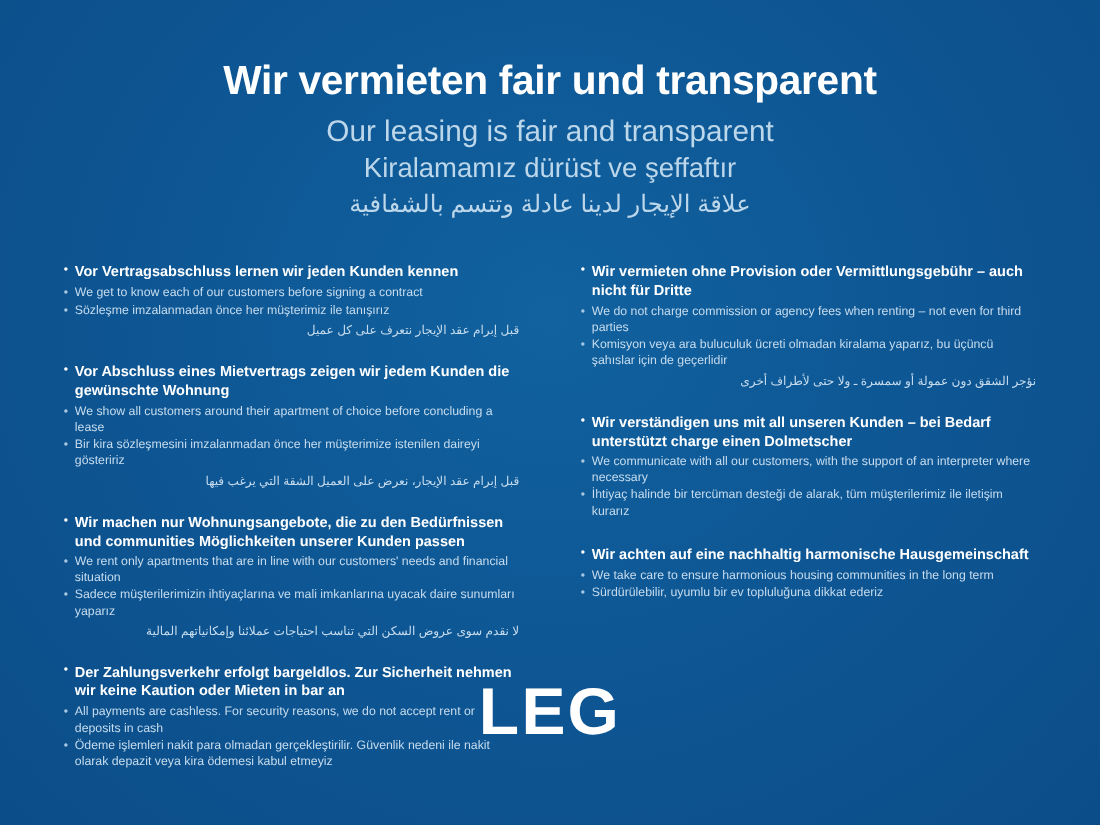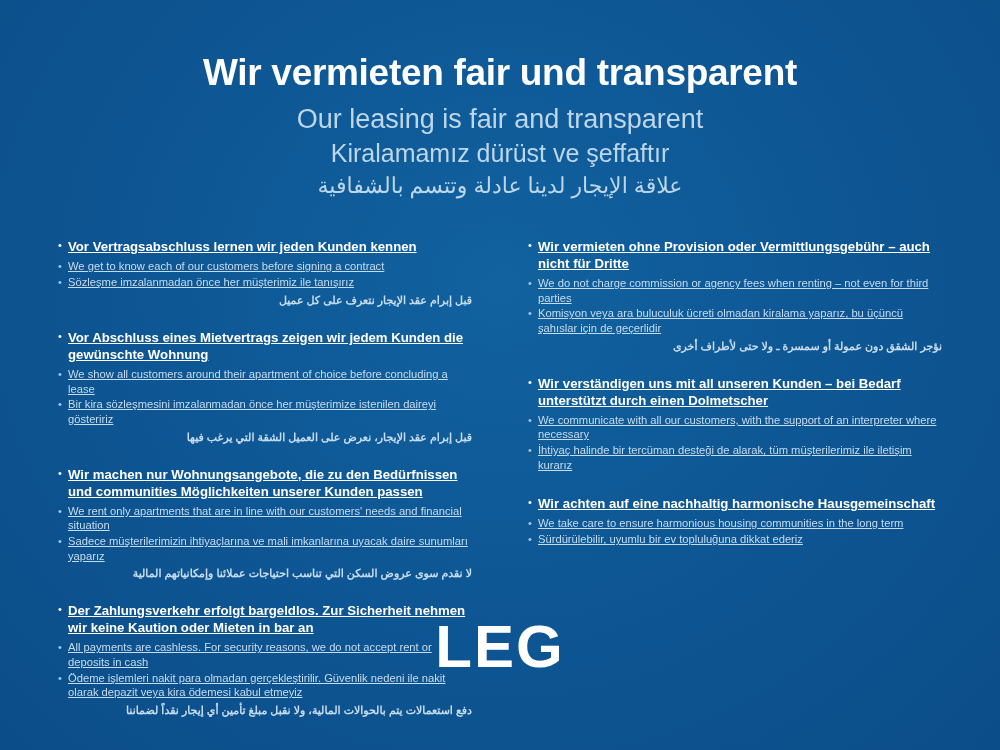--- a/index.html
+++ b/index.html
@@ -78,21 +78,21 @@
     line-height: 1.3;
   }
   .bullet {
     flex: 0 0 auto;
     width: 10px;
     font-size: 11px;
     line-height: 1.45;
     color: #ffffff;
   }
   .bullet.dim { color: #a8c8e2; }
-  .txt { flex: 1 1 auto; text-decoration: underline; }
+  .txt { flex: 1 1 auto; }
 
   .de {
     font-size: 13.2px;
     font-weight: bold;
     color: #ffffff;
     margin-bottom: 4px;
   }
   .en {
     font-size: 11.2px;
     font-weight: normal;
@@ -100,21 +100,21 @@
     margin-bottom: 1px;
   }
   .tr {
     font-size: 11.2px;
     font-weight: normal;
     color: #c6dcee;
     margin-bottom: 1px;
   }
   .ar {
     font-size: 11px;
-    font-weight: bold;
+    font-weight: normal;
     color: #c6dcee;
     direction: rtl;
     text-align: right;
     margin-top: 3px;
   }
   .logo {
     position: absolute;
     left: 0;
     right: 0;
     top: 612px;
@@ -198,21 +198,20 @@
           <span class="txt de">Der Zahlungsverkehr erfolgt bargeldlos. Zur Sicherheit nehmen wir keine Kaution oder Mieten in bar an</span>
         </div>
         <div class="line">
           <span class="bullet dim">•</span>
           <span class="txt en">All payments are cashless. For security reasons, we do not accept rent or deposits in cash</span>
         </div>
         <div class="line">
           <span class="bullet dim">•</span>
           <span class="txt tr">Ödeme işlemleri nakit para olmadan gerçekleştirilir. Güvenlik nedeni ile nakit olarak depazit veya kira ödemesi kabul etmeyiz</span>
         </div>
-        <div class="ar">دفع استعمالات يتم بالحوالات المالية، ولا نقبل مبلغ تأمين أي إيجار نقداً لضماننا</div>
       </div>
 
     </div>
 
     <div class="col right">
 
       <div class="block">
         <div class="line">
           <span class="bullet">•</span>
           <span class="txt de">Wir vermieten ohne Provision oder Vermittlungsgebühr – auch nicht für Dritte</span>
@@ -224,21 +223,21 @@
         <div class="line">
           <span class="bullet dim">•</span>
           <span class="txt tr">Komisyon veya ara buluculuk ücreti olmadan kiralama yaparız, bu üçüncü şahıslar için de geçerlidir</span>
         </div>
         <div class="ar">نؤجر الشقق دون عمولة أو سمسرة ـ ولا حتى لأطراف أخرى</div>
       </div>
 
       <div class="block">
         <div class="line">
           <span class="bullet">•</span>
-          <span class="txt de">Wir verständigen uns mit all unseren Kunden – bei Bedarf unterstützt durch einen Dolmetscher</span>
+          <span class="txt de">Wir verständigen uns mit all unseren Kunden – bei Bedarf unterstützt charge einen Dolmetscher</span>
         </div>
         <div class="line">
           <span class="bullet dim">•</span>
           <span class="txt en">We communicate with all our customers, with the support of an interpreter where necessary</span>
         </div>
         <div class="line">
           <span class="bullet dim">•</span>
           <span class="txt tr">İhtiyaç halinde bir tercüman desteği de alarak, tüm müşterilerimiz ile iletişim kurarız</span>
         </div>
       </div>

